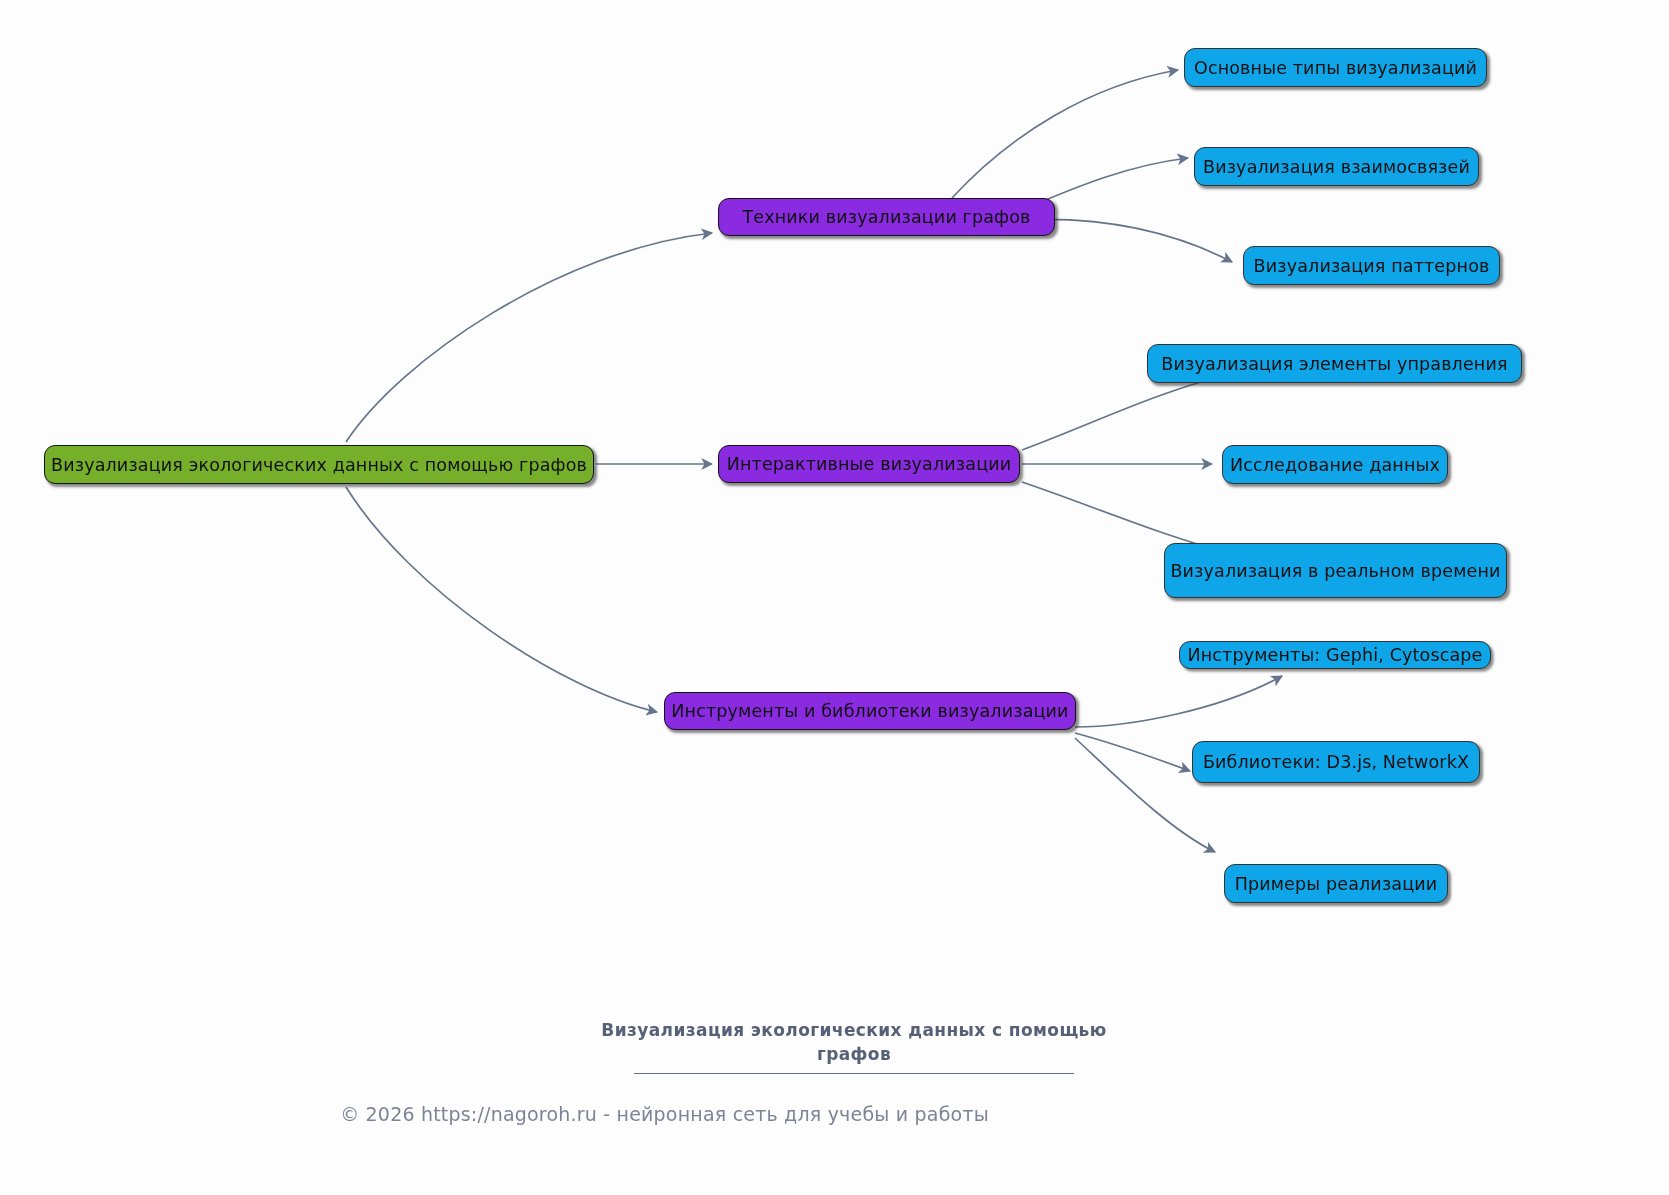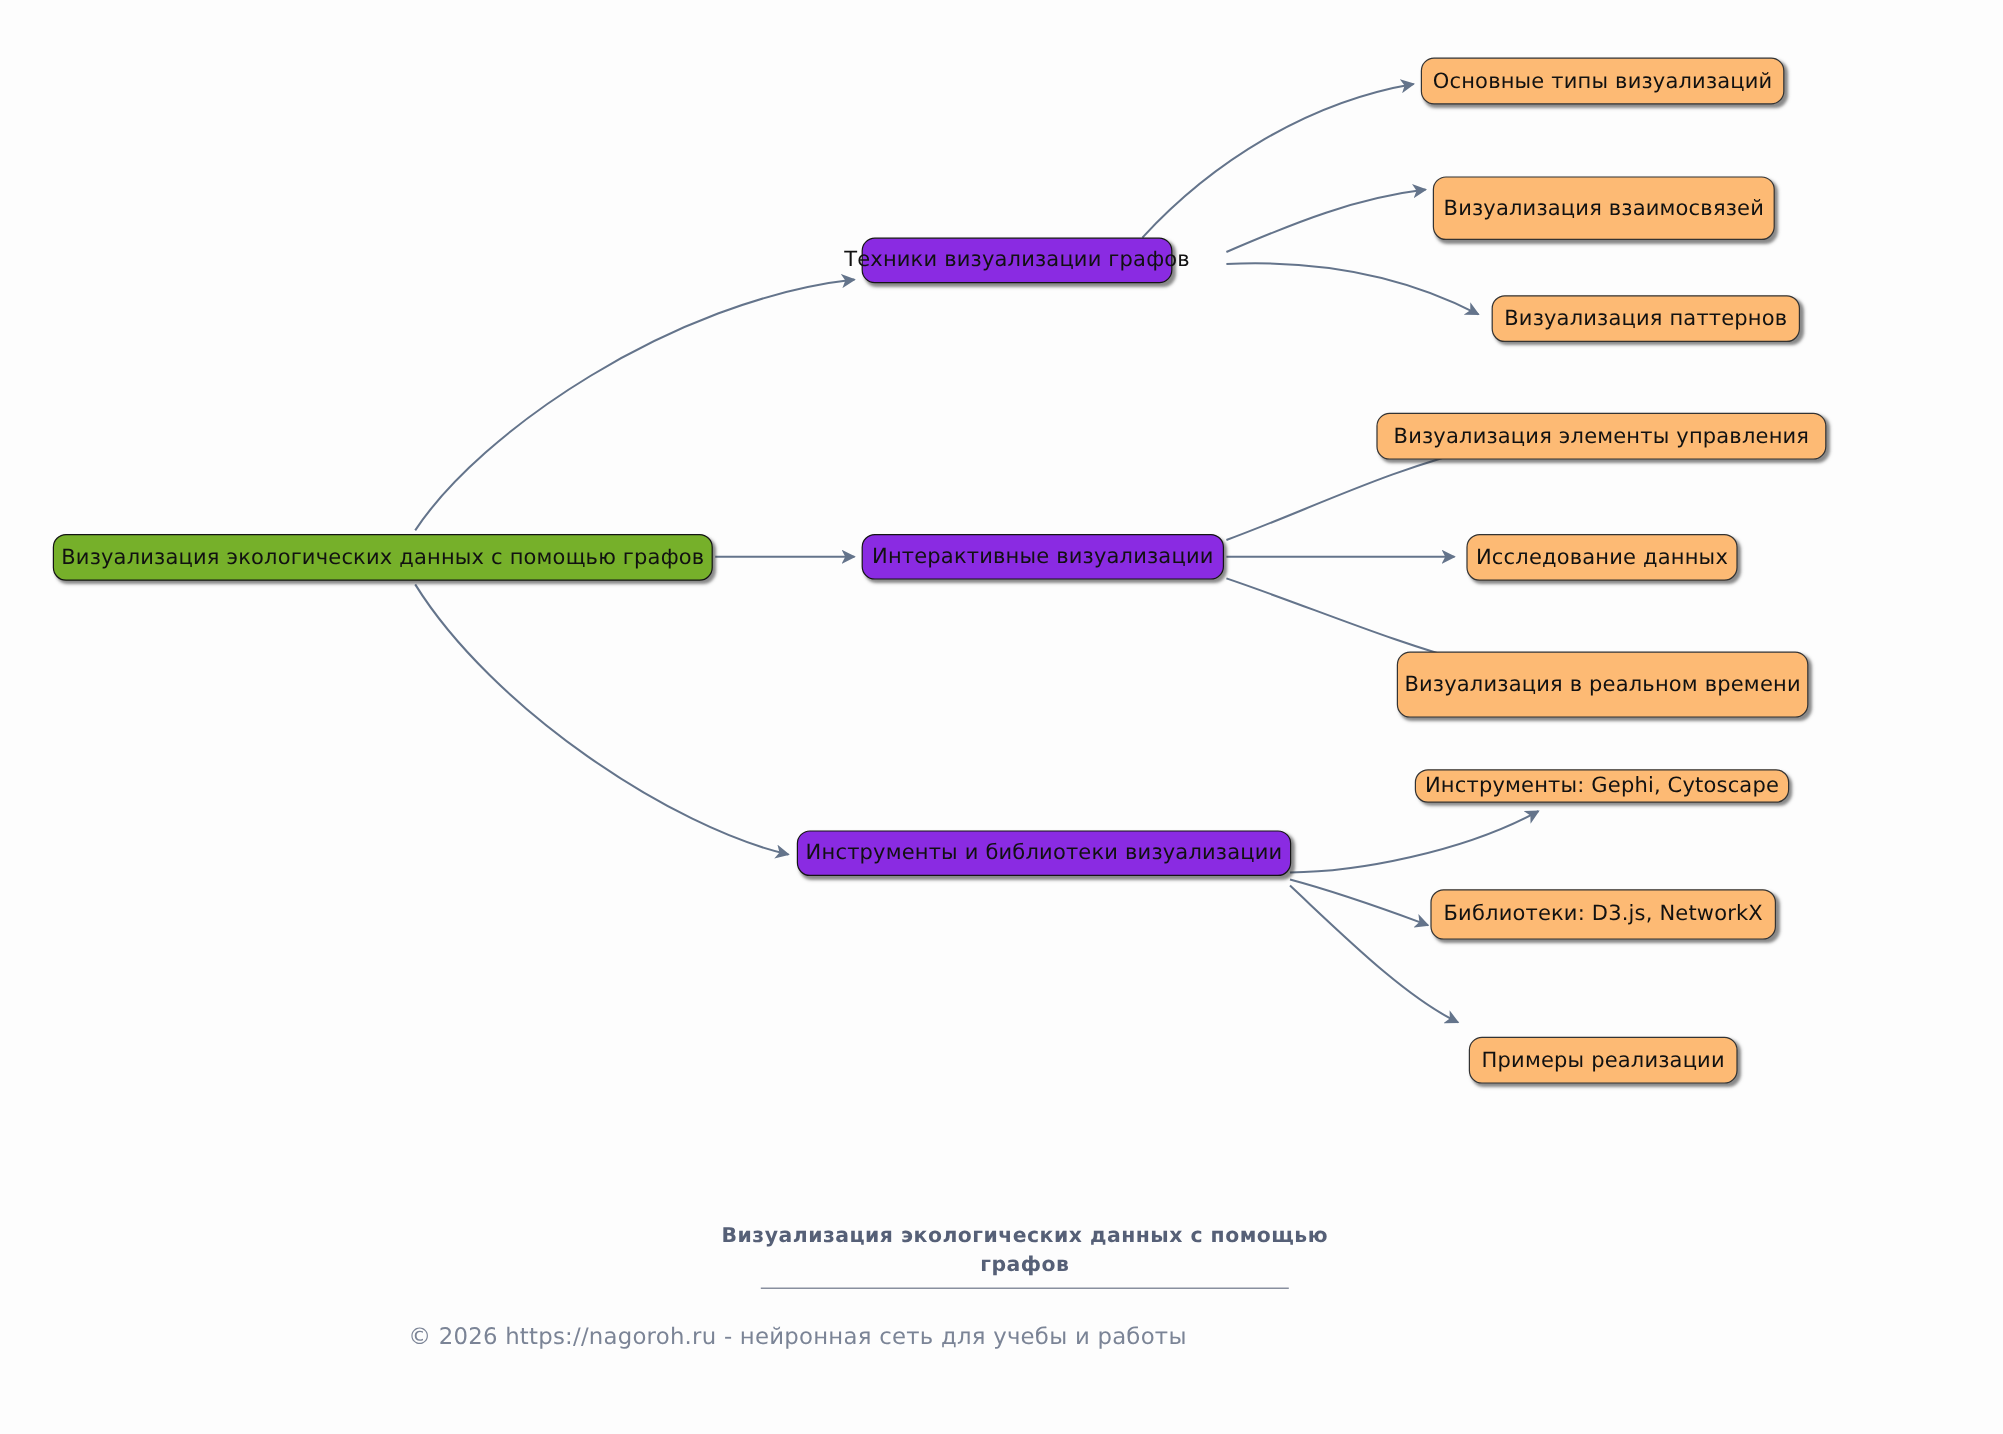--- a/index.html
+++ b/index.html
@@ -41,21 +41,21 @@
   }
   .node-root {
     background: #76b02a;
     border-color: #141414;
   }
   .node-branch {
     background: #8a2be2;
     border-color: #141414;
   }
   .node-leaf {
-    background: #fdba74;
+    background: #0ea5e9;
     border-color: #333333;
   }
   .footer {
     position: absolute;
     left: 0;
     width: 1329px;
     text-align: center;
   }
   .footer-title {
     top: 1018px;
@@ -110,27 +110,27 @@
       <path d="M 1075 727 C 1130 727 1220 710 1282 676"></path>
       <path d="M 1075 733 C 1120 745 1160 760 1190 771"></path>
       <path d="M 1075 738 C 1120 780 1170 830 1215 852"></path>
     </g>
   </svg>
 
   <div class="node node-root" style="left:44px; top:445px; width:550px; height:39px;">
     <span>Визуализация экологических данных с помощью графов</span>
   </div>
 
-  <div class="node node-branch" style="left:718px; top:198px; width:259px; height:38px;">
+  <div class="node node-branch" style="left:718px; top:198px; width:337px; height:38px;">
     <span>Техники визуализации графов</span>
   </div>
   <div class="node node-leaf" style="left:1184px; top:48px; width:303px; height:39px;">
     <span>Основные типы визуализаций</span>
   </div>
-  <div class="node node-leaf" style="left:1194px; top:147px; width:285px; height:53px;">
+  <div class="node node-leaf" style="left:1194px; top:147px; width:285px; height:39px;">
     <span>Визуализация взаимосвязей</span>
   </div>
   <div class="node node-leaf" style="left:1207px; top:246px; width:257px; height:39px;margin-left:36px;">
     <span>Визуализация паттернов</span>
   </div>
 
   <div class="node node-branch" style="left:718px; top:445px; width:302px; height:38px;">
     <span>Интерактивные визуализации</span>
   </div>
   <div class="node node-leaf" style="left:1147px; top:344px; width:375px; height:39px;">

